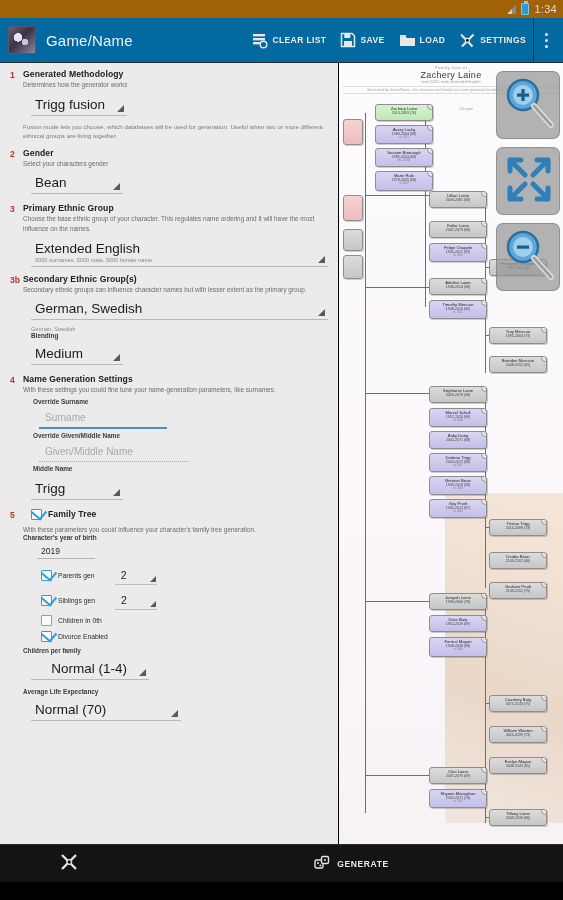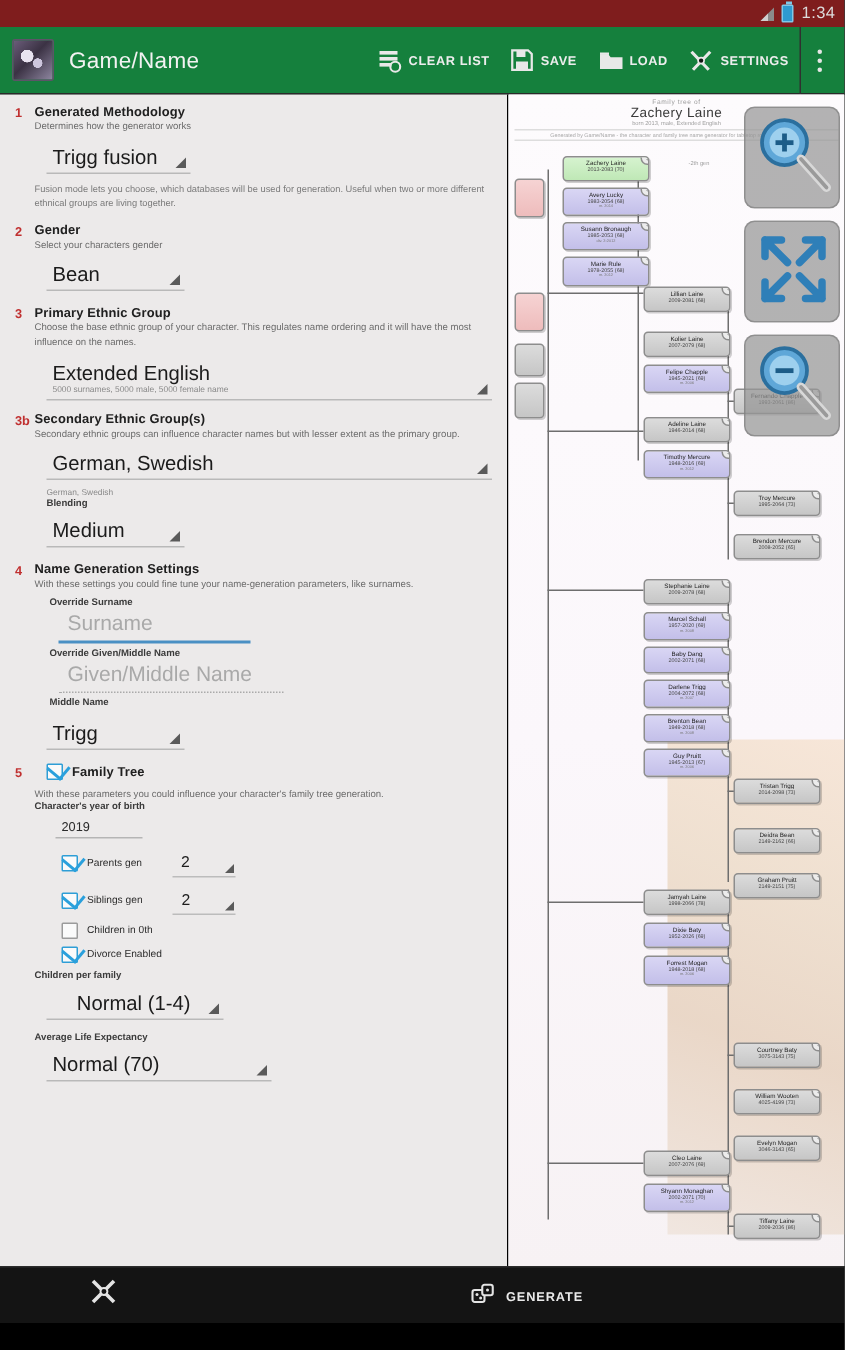--- a/index.html
+++ b/index.html
@@ -1,34 +1,34 @@
 <!DOCTYPE html>
 <html><head>
 <meta charset="utf-8">
 <style>
   * { margin:0; padding:0; box-sizing:border-box; }
   html,body { width:563px; height:900px; background:#000; overflow:hidden;
     font-family:"Liberation Sans", sans-serif; }
 
   
-  .statusbar { height:18px; background:#7f1d1d; display:flex; align-items:center;
+  .statusbar { height:18px; background:#a16207; display:flex; align-items:center;
     justify-content:flex-end; padding-right:6px; gap:5px; }
   .statusbar .clock { color:#dcdcdc; font-size:11px; letter-spacing:.3px; }
   .sig { width:11px; height:10px; position:relative; }
   .sig:before { content:""; position:absolute; right:0; bottom:0;
     border-left:9px solid transparent; border-bottom:9px solid #8a8a8a; }
   .sig:after { content:""; position:absolute; right:4px; bottom:0;
     border-left:5px solid transparent; border-bottom:5px solid #cfcfcf; }
   .batt { width:8px; height:12px; border:1px solid #7ec8e8; border-radius:1px;
     position:relative; background:#2f9ad0; }
   .batt:before { content:""; position:absolute; left:2px; top:-3px; width:4px;
     height:2px; background:#7ec8e8; }
 
   
-  .actionbar { height:45px; background:#15803d; display:flex; align-items:center;
+  .actionbar { height:45px; background:#0369a1; display:flex; align-items:center;
     padding:0 4px 0 8px; border-bottom:1px solid #2a2a2a; }
   .applogo { width:28px; height:28px; border-radius:2px; flex:none;
     background:
       radial-gradient(circle at 35% 40%, #e8e3f0 0 18%, transparent 19%),
       radial-gradient(circle at 62% 58%, #cdc6dd 0 14%, transparent 15%),
       linear-gradient(135deg,#6b5d7a 0%,#3b3244 45%,#8e86a0 100%);
     border:1px solid #5d5468; }
   .apptitle { color:#f2f2f2; font-size:15px; margin-left:10px; flex:1;
     letter-spacing:.2px; }
   .abtn { display:flex; align-items:center; gap:4px; height:45px;
@@ -62,21 +62,21 @@
   .spinner.wide { display:block; margin-left:8px; min-width:0; }
   .spin-val { font-size:13.5px; color:#1b1b1b; font-weight:300; white-space:nowrap; }
   .spin-sub { font-size:5.6px; color:#8a8a8a; margin-top:1px; }
   .spinner:after { content:""; position:absolute; right:3px; bottom:3px;
     width:0; height:0; border-left:7px solid transparent; border-bottom:7px solid #5a5a5a; }
 
   
   .field { margin:3px 0 2px 10px; }
   .flabel { font-size:6.4px; color:#3b3b3b; font-weight:bold; }
   .tinput { position:relative; padding:2px 4px 2px 6px; margin-left:6px; width:150px; }
-  .tinput .ph { font-size:14px; color:#a9a9a9; }
+  .tinput .ph { font-size:10px; color:#a9a9a9; }
   .tinput.focus { border-bottom:2px solid #4a90c4; width:128px; }
   .tinput.blur { border-bottom:1px dotted #aaa; }
   .yearbox { margin:4px 0 6px 14px; width:58px; padding:1px 4px 2px 4px;
     border-bottom:1px solid #b5b5b5; font-size:8.5px; color:#2a2a2a; }
 
   
   .cbrow { display:flex; align-items:center; gap:6px; margin:5px 0 5px 18px; }
   .cb { width:11px; height:11px; border:1.2px solid #9b9b9b; background:#fafafa;
     border-radius:1px; position:relative; flex:none; }
   .cb.on { border-color:#2e9ed6; }

